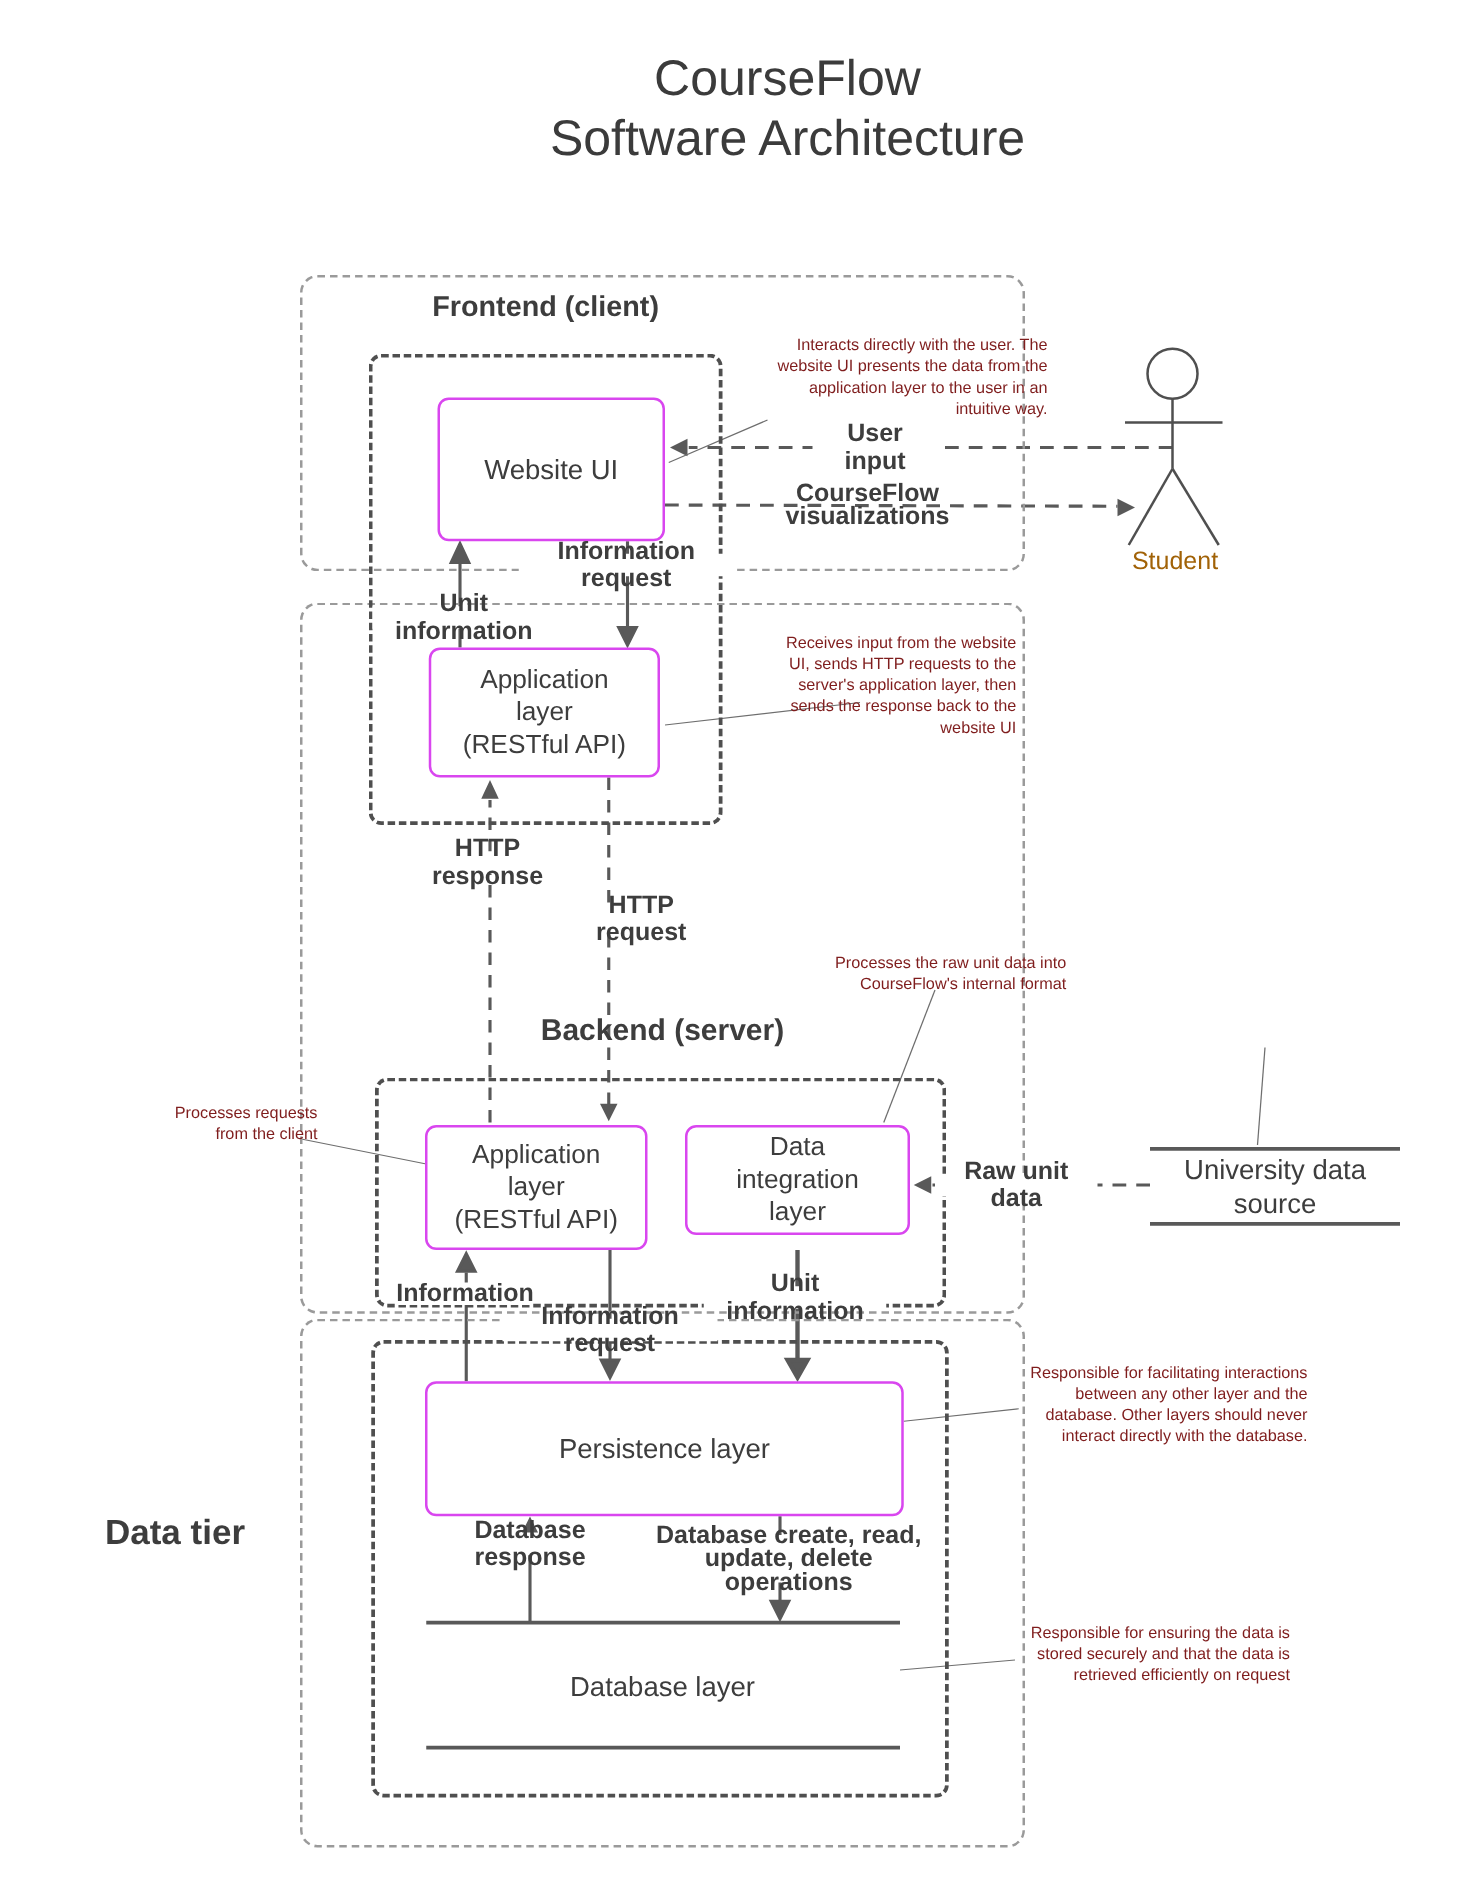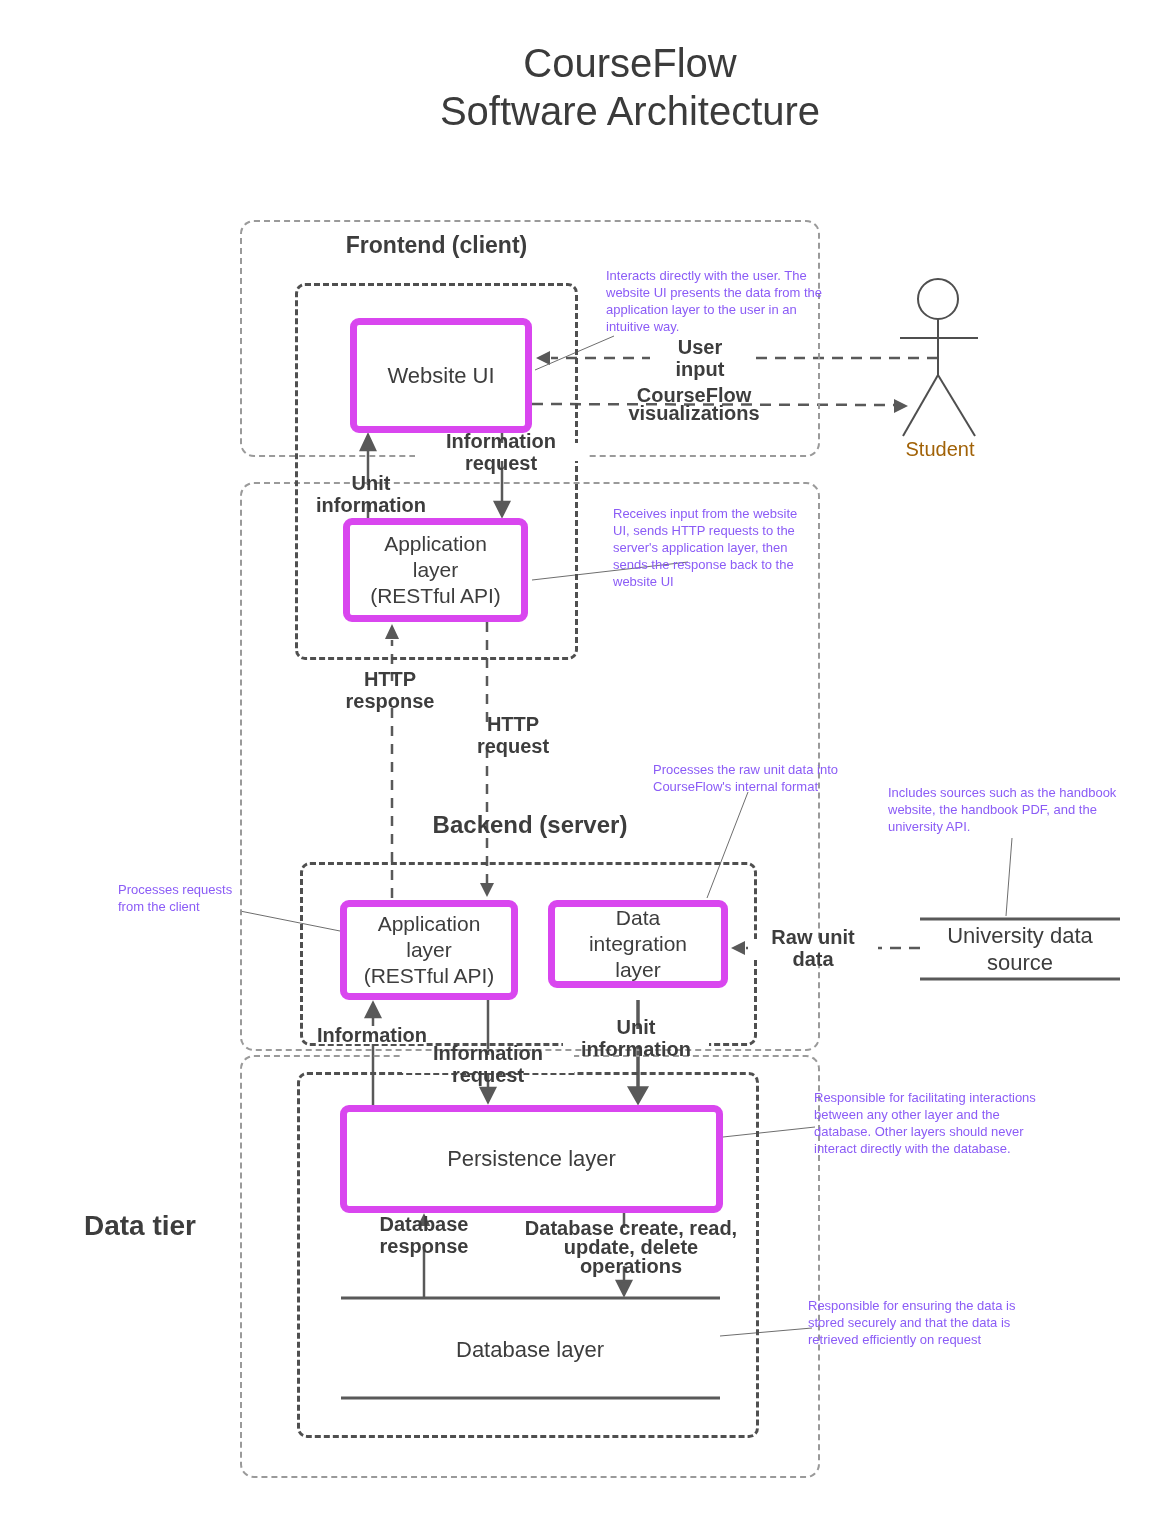--- a/index.html
+++ b/index.html
@@ -9,27 +9,27 @@
   }
   #lines{position:absolute;left:0;top:0;width:1170px;height:1520px;}
   .abs{position:absolute;box-sizing:border-box;}
   .center{display:flex;align-items:center;justify-content:center;text-align:center;}
   .pre{white-space:pre-line;}
   .title{font-size:40px;line-height:1.2;color:#3b3b3b;}
   .tier-label{font-size:28px;font-weight:bold;line-height:1.25;}
   .group-heading{font-size:23px;font-weight:bold;}
   .dashed-outer{border:2px dashed #9a9a9a;border-radius:14px;background:transparent;}
   .dashed-inner{border:3px dashed #4f4f4f;border-radius:10px;background:transparent;}
-  .node{border:7px solid #d946ef;border-radius:9px;background:#ffffff;
+  .node{border:2px solid #d946ef;border-radius:9px;background:#ffffff;
         font-size:22px;line-height:1.25;color:#3d3d3d;}
   .node-plain{font-size:22px;line-height:1.25;color:#3d3d3d;}
   .edge-lbl{font-size:20px;font-weight:bold;color:#3d3d3d;background:#ffffff;
             padding:0 3px;white-space:pre-line;text-align:center;line-height:1.1;}
   .edge-lbl.nobg{background:transparent;line-height:18px;}
-  .ann{font-size:13px;line-height:1.3;color:#8b5cf6;text-align:left;}
+  .ann{font-size:13px;line-height:1.3;color:#7f1d1d;text-align:right;}
   .actor-lbl{font-size:20px;color:#a16207;}
 </style>
 </head>
 <body>
 
 <div id="canvas">
 
   <svg id="lines" viewBox="0 0 1170 1520" xmlns="http://www.w3.org/2000/svg">
 
     <g stroke="#595959" stroke-width="2.5" fill="#595959">
@@ -160,17 +160,16 @@
   <div class="abs center edge-lbl" style="left:402px;top:1055px;width:172px;height:18px;">Information request</div>
   <div class="abs center edge-lbl" style="left:748px;top:939px;width:130px;height:18px;">Raw unit data</div>
   <div class="abs center edge-lbl" style="left:338px;top:1226px;width:172px;height:18px;">Database response</div>
   <div class="abs center edge-lbl" style="left:520px;top:1228px;width:222px;height:38px;line-height:19px;">Database create, read,
 update, delete operations</div>
 
   <div class="abs ann" style="left:606px;top:268px;width:232px;">Interacts directly with the user. The website UI presents the data from the application layer to the user in an intuitive way.</div>
   <div class="abs ann" style="left:613px;top:506px;width:200px;">Receives input from the website UI, sends HTTP requests to the server's application layer, then sends the response back to the website UI</div>
   <div class="abs ann" style="left:118px;top:882px;width:136px;">Processes requests from the client</div>
   <div class="abs ann" style="left:653px;top:762px;width:200px;">Processes the raw unit data into CourseFlow's internal format</div>
-  <div class="abs ann" style="left:888px;top:785px;width:244px;">Includes sources such as the handbook website, the handbook PDF, and the university API.</div>
   <div class="abs ann" style="left:814px;top:1090px;width:232px;">Responsible for facilitating interactions between any other layer and the database. Other layers should never interact directly with the database.</div>
   <div class="abs ann" style="left:808px;top:1298px;width:224px;">Responsible for ensuring the data is stored securely and that the data is retrieved efficiently on request</div>
 
 </div>
 
 </body></html>

